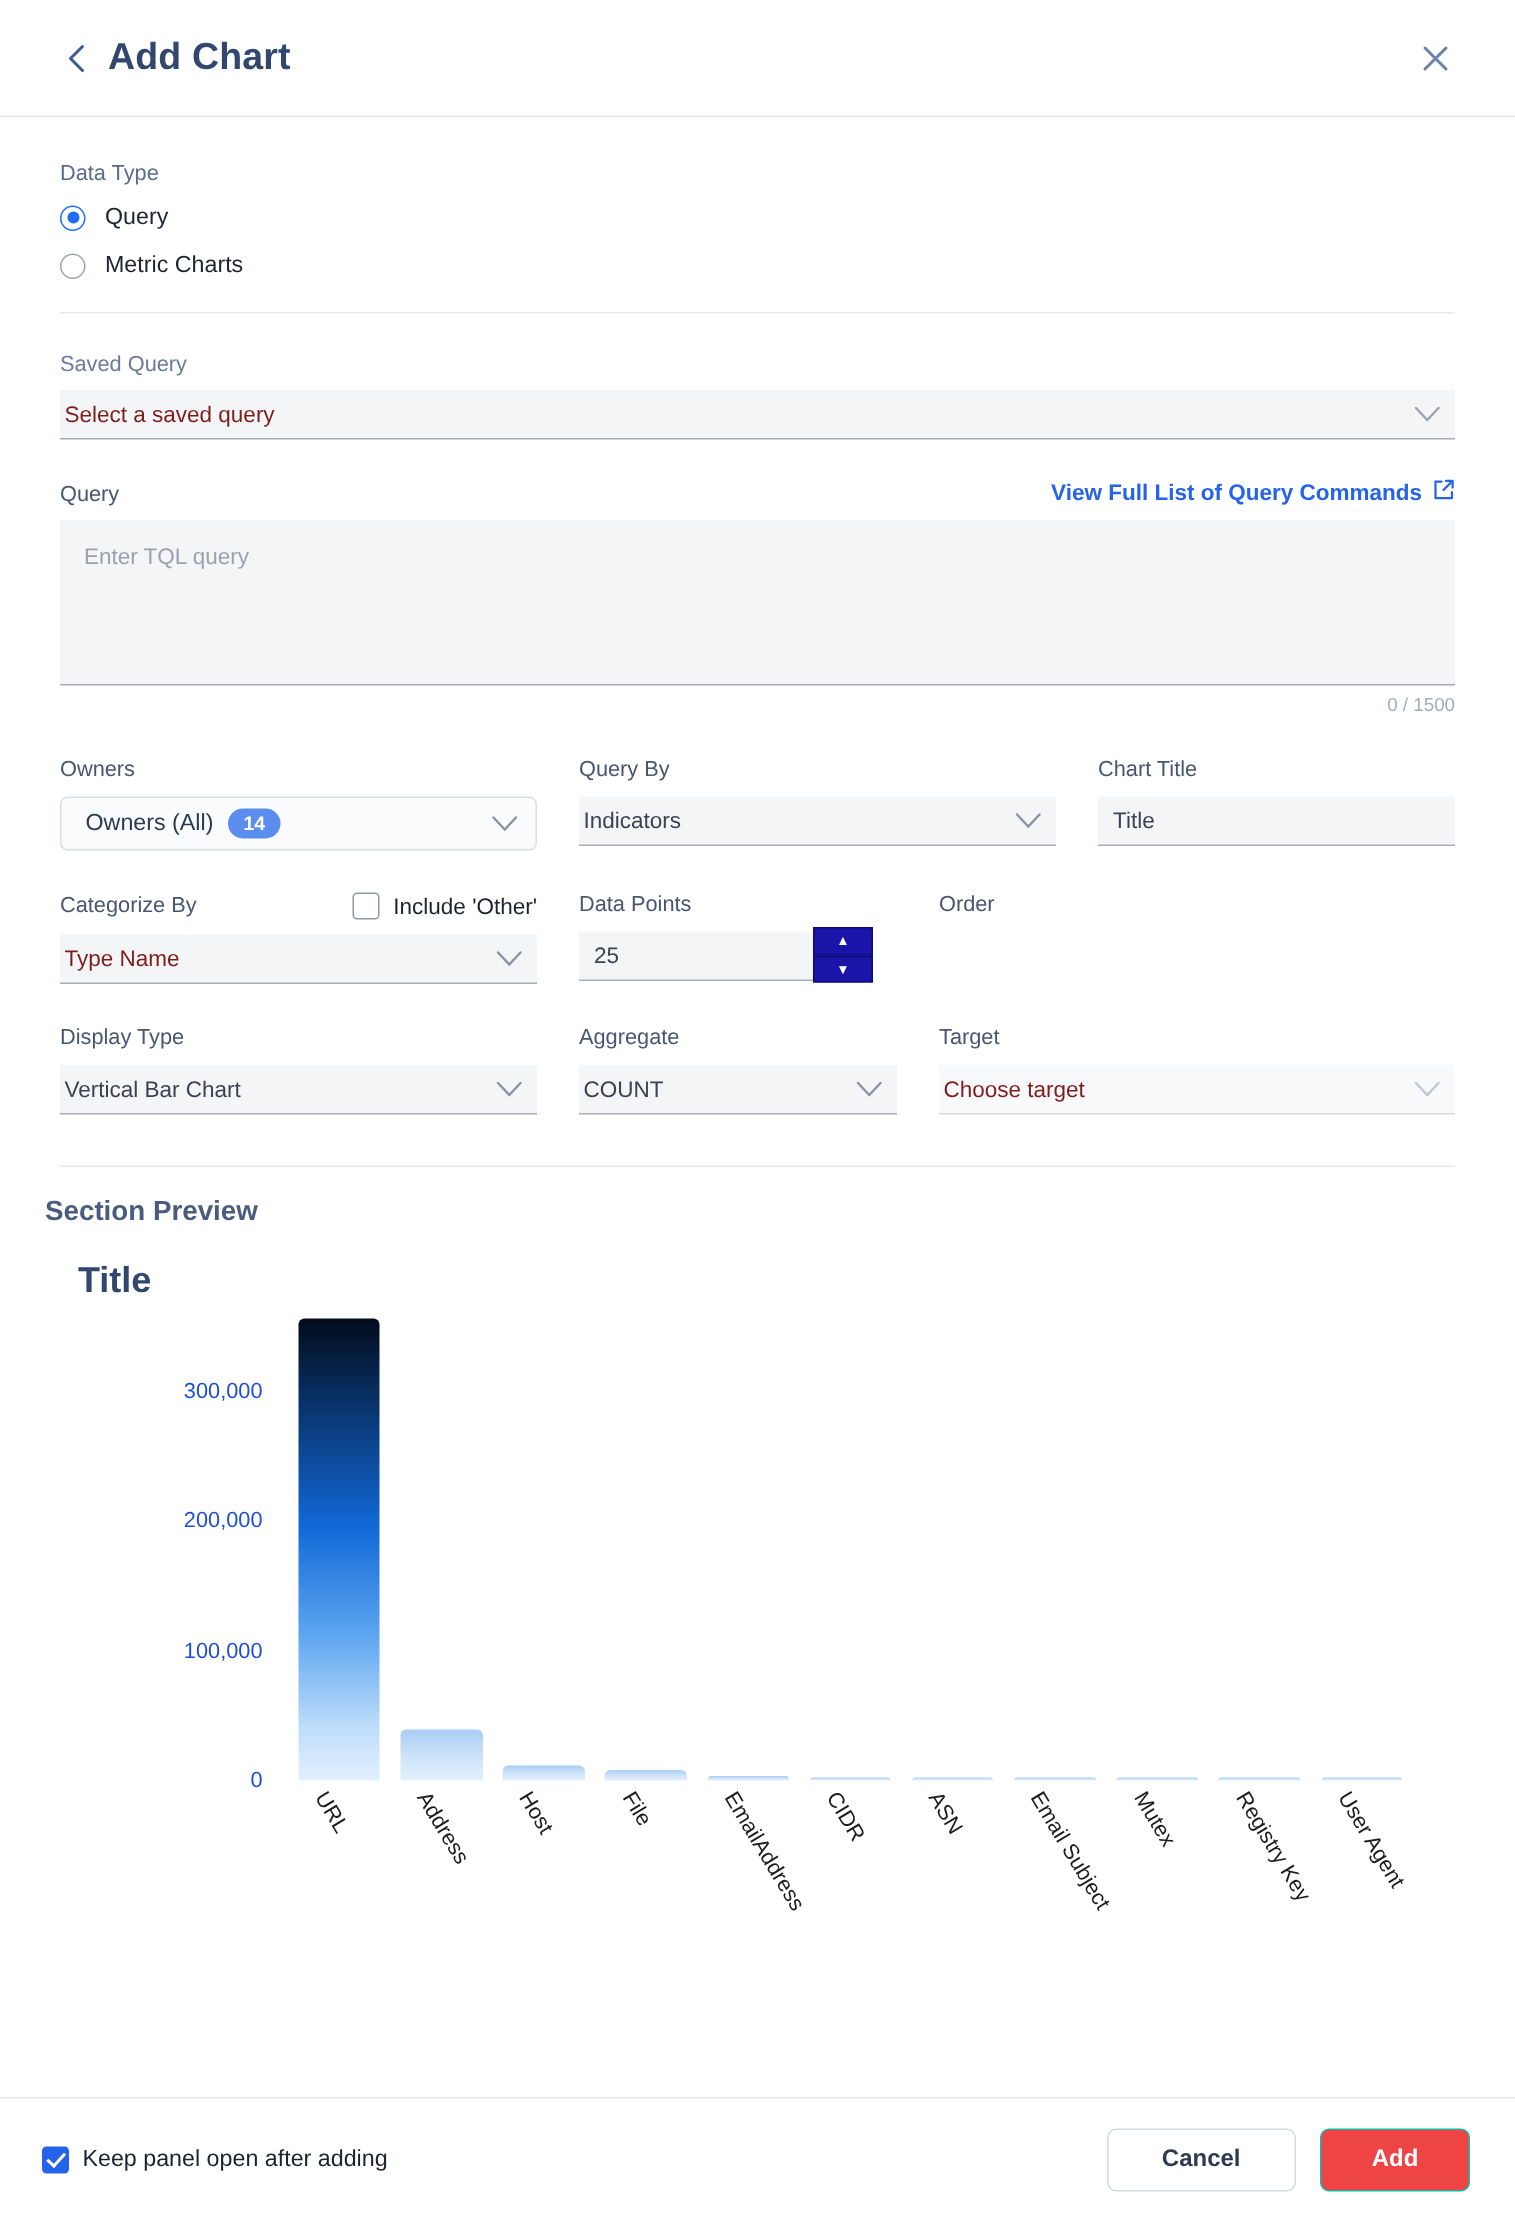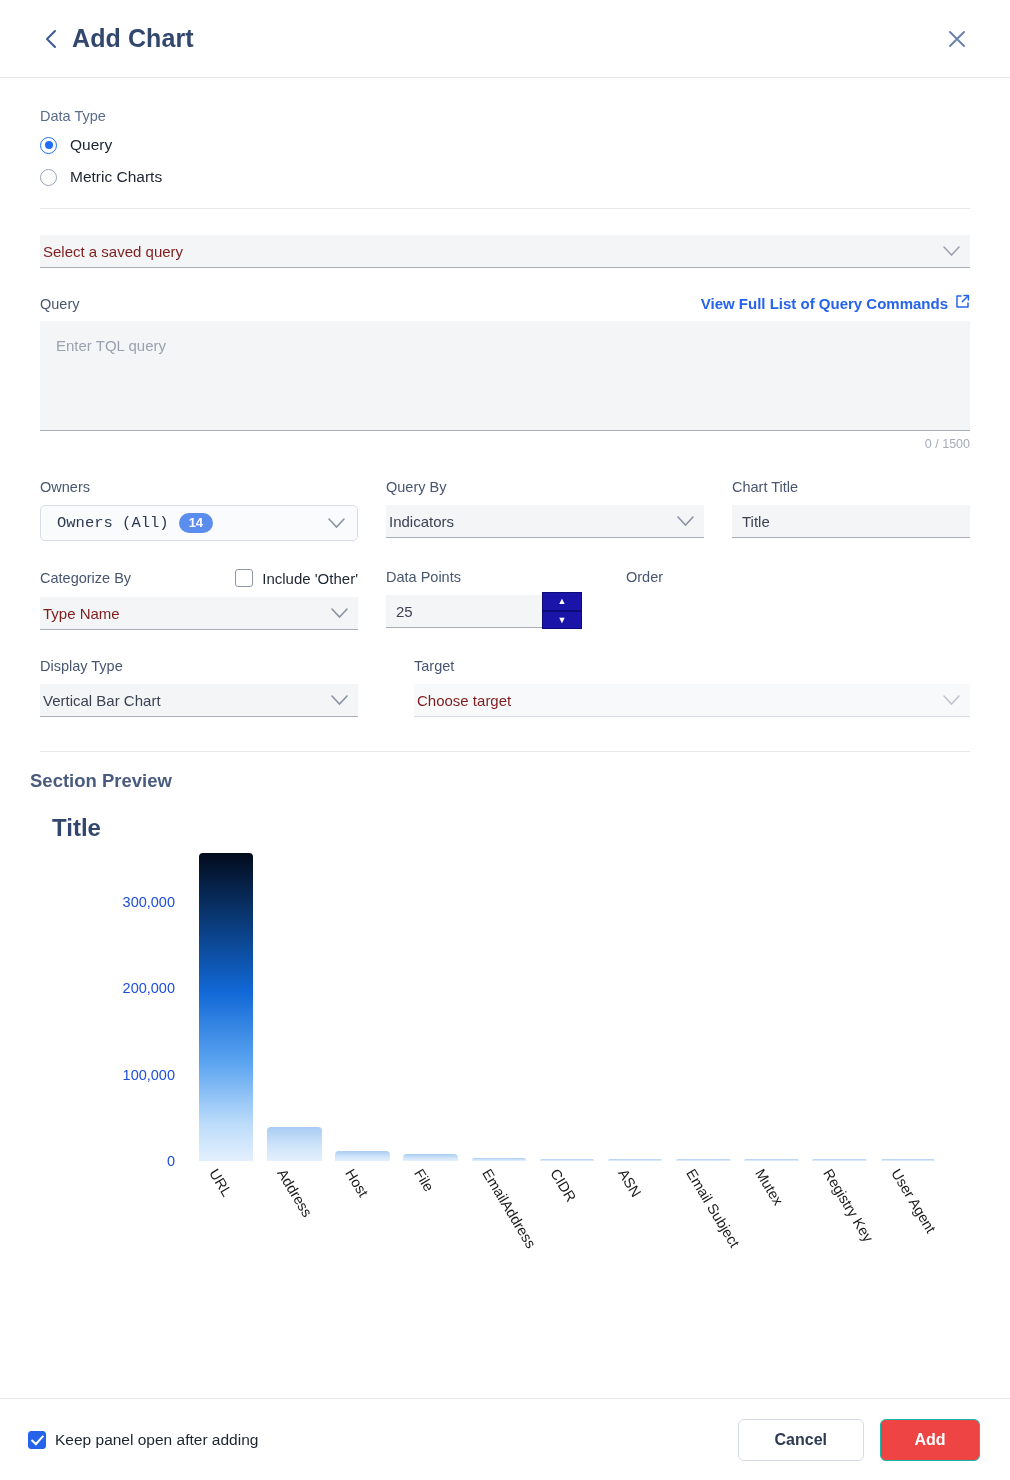--- a/index.html
+++ b/index.html
@@ -85,21 +85,21 @@
   .col-b { width: 318px; flex: 0 0 318px; margin-left: 0; }
   .gap { flex: 0 0 28px; }
   .col-c { flex: 1 1 auto; }
 
   .lbl2 { font-size: 14.5px; color: #48566f; margin-bottom: 10px; }
 
   .owners-ctl {
     height: 36px; border: 1px solid #d9dde5; border-radius: 5px; background: #fafbfc;
     display: flex; align-items: center; padding: 0 12px 0 16px; cursor: pointer;
   }
-  .owners-ctl .otext { font-size: 15.5px; color: #2c3a52; font-family: Liberation Mono, monospace; }
+  .owners-ctl .otext { font-size: 15.5px; color: #2c3a52; }
   .badge {
     background: #5b8def; color: #fff; font-size: 13px; font-weight: bold;
     border-radius: 11px; padding: 2px 10px; margin-left: 10px; min-width: 30px;
     text-align: center; line-height: 16px;
   }
   .owners-ctl .chev { margin-left: auto; }
 
   .plain-input {
     height: 33px; background: #f4f5f7; border-bottom: 1.3px solid #a8adb8;
     display: flex; align-items: center; padding: 0 10px;
@@ -207,20 +207,21 @@
       </div>
       <div class="radio-row">
         <span class="radio"></span>
         <span class="radio-label">Metric Charts</span>
       </div>
     </div>
 
     <div class="hr"></div>
 
     <div class="field-block">
+      <div class="fld-label">Saved Query</div>
       <div class="select-bar">
         <span class="val">Select a saved query</span>
         <span class="chev">
           <svg width="17" height="11" viewBox="0 0 17 11">
               <path d="M1 1 L8.5 9 L16 1" stroke="#9aa2b1" stroke-width="1.6" fill="none" stroke-linecap="round"></path>
             </svg>
         </span>
       </div>
     </div>
 
@@ -321,20 +322,31 @@
         <div class="select-bar" style="color:#3b4252">
           <span class="val">Vertical Bar Chart</span>
           <span class="chev">
             <svg width="17" height="11" viewBox="0 0 17 11">
                 <path d="M1 1 L8.5 9 L16 1" stroke="#8a93a3" stroke-width="1.6" fill="none" stroke-linecap="round"></path>
               </svg>
           </span>
         </div>
       </div>
       <div class="gap"></div>
+      <div class="col-b" style="width:212px;flex:0 0 212px">
+        <div class="lbl2">Aggregate</div>
+        <div class="select-bar" style="color:#3b4252">
+          <span class="val">COUNT</span>
+          <span class="chev">
+            <svg width="17" height="11" viewBox="0 0 17 11">
+                <path d="M1 1 L8.5 9 L16 1" stroke="#8a93a3" stroke-width="1.6" fill="none" stroke-linecap="round"></path>
+              </svg>
+          </span>
+        </div>
+      </div>
       <div class="gap" style="flex:0 0 28px"></div>
       <div class="col-c">
         <div class="lbl2">Target</div>
         <div class="select-bar" style="background:#f8f9fa;border-bottom-color:#d6dae2">
           <span class="val">Choose target</span>
           <span class="chev">
             <svg width="17" height="11" viewBox="0 0 17 11">
                 <path d="M1 1 L8.5 9 L16 1" stroke="#c0c6d0" stroke-width="1.6" fill="none" stroke-linecap="round"></path>
               </svg>
           </span>

